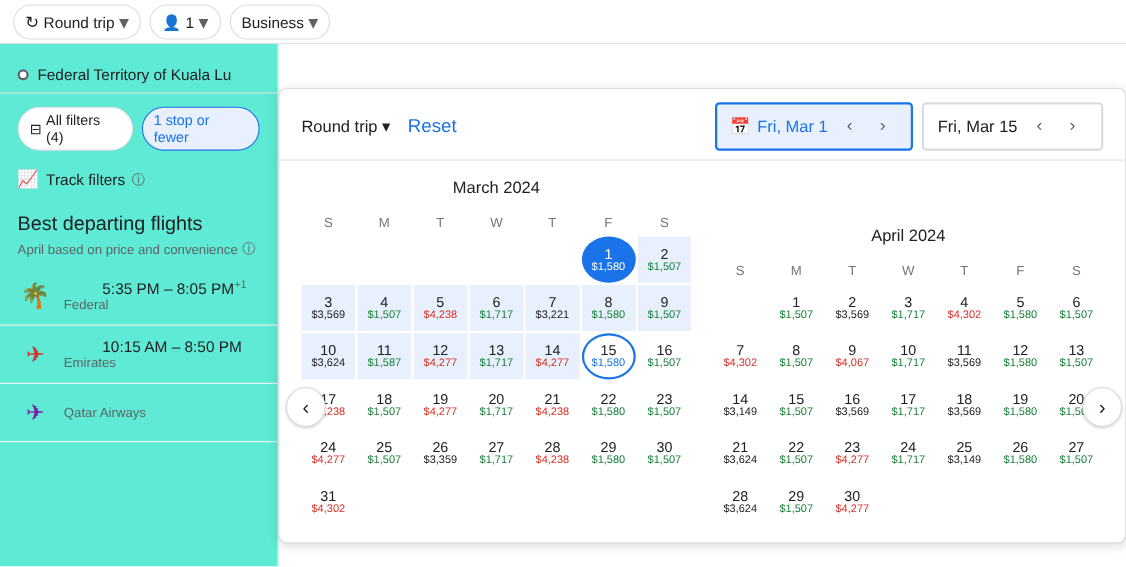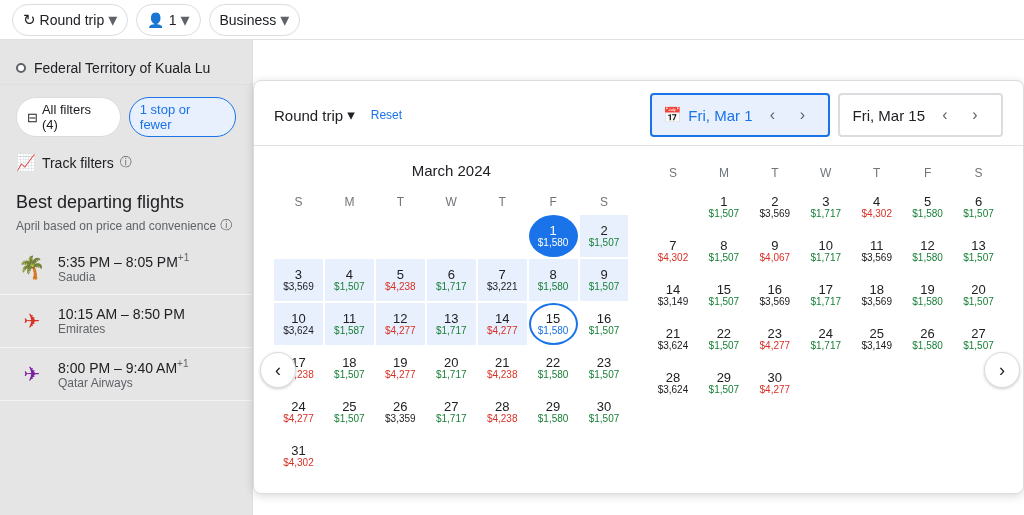--- a/index.html
+++ b/index.html
@@ -19,21 +19,21 @@
     .chevron-icon { font-size: 18px; color: #5f6368; }
 
     
     .main-layout {
       display: flex; height: calc(515px - 40px);
     }
 
     
     .left-sidebar {
       width: 253px; min-width: 253px; border-right: 1px solid #e0e0e0;
-      padding: 12px 0; overflow-y: auto; background: #e5e5e5;
+      padding: 12px 0; overflow-y: auto; background: #5eead4;
     }
 
     .origin-field {
       display: flex; align-items: center; gap: 8px;
       padding: 8px 16px; border-bottom: 1px solid #e0e0e0; margin-bottom: 8px;
     }
     .origin-dot {
       width: 10px; height: 10px; border-radius: 50%; background: #fff;
       border: 2px solid #5f6368; flex-shrink: 0;
     }
@@ -65,61 +65,61 @@
     }
 
     .flight-item {
       display: flex; align-items: center; gap: 10px;
       padding: 10px 16px; border-bottom: 1px solid #f1f3f4; cursor: pointer;
     }
     .airline-logo {
       width: 32px; height: 32px; display: flex; align-items: center; justify-content: center;
       flex-shrink: 0; font-size: 22px;
     }
-    .flight-time { font-size: 14px; font-weight: 500; color: #202124; }
+    .flight-time { font-size: 14px; font-weight: 500; color: #202124; margin-left: 35px; }
     .flight-airline { font-size: 12px; color: #5f6368; }
 
     
     .calendar-overlay {
       position: absolute; left: 253px; top: 40px;
       width: 771px; background: #fff;
       border: 1px solid #dadce0; border-radius: 8px;
       box-shadow: 0 2px 10px rgba(0,0,0,0.15);
       z-index: 100; padding: 0;
     }
 
     .cal-header {
       display: flex; align-items: center; justify-content: space-between;
       padding: 12px 20px 8px; border-bottom: 1px solid #e0e0e0;
     }
     .cal-trip-type {
       display: flex; align-items: center; gap: 4px;
       font-size: 15px; color: #202124; cursor: pointer;
     }
     .cal-reset {
-      font-size: 12px; color: #1a73e8; cursor: pointer; font-weight: 500;
+      font-size: 17px; color: #1a73e8; cursor: pointer; font-weight: 500;
     }
     .date-selectors {
       display: flex; align-items: center; gap: 8px;
     }
     .date-box {
       display: flex; align-items: center; gap: 6px;
       padding: 6px 12px; border-radius: 4px; border: 2px solid #dadce0;
       cursor: pointer; font-size: 15px;
     }
     .date-box.selected { border-color: #1a73e8; background: #e8f0fe; }
     .date-nav { display: flex; align-items: center; gap: 2px; }
     .nav-btn {
       width: 28px; height: 28px; border-radius: 50%; border: none;
       background: transparent; cursor: pointer; font-size: 16px; color: #5f6368;
       display: flex; align-items: center; justify-content: center;
     }
 
     .calendars-row {
-      display: flex; gap: 0; padding: 16px 20px;
+      display: flex; gap: 0; padding: 16px 20px; align-items: flex-end;
     }
     .calendar {
       flex: 1;
     }
     .cal-month-title {
       text-align: center; font-size: 15px; font-weight: 500; margin-bottom: 12px; color: #202124;
     }
     .cal-grid {
       display: grid; grid-template-columns: repeat(7, 1fr); gap: 2px;
       text-align: center;
@@ -212,36 +212,33 @@
       <span>April based on price and convenience</span>
       <span style="font-size:12px;">ⓘ</span>
     </div>
 
     <div class="flight-item">
       <div class="airline-logo">🌴</div>
       <div>
         <div class="flight-time">
           5:35 PM – 8:05 PM<sup style="font-size:10px;color:#5f6368;">+1</sup>
         </div>
-        <div class="flight-airline">Saudia</div>
+        <div class="flight-airline">Federal</div>
       </div>
     </div>
     <div class="flight-item">
       <div class="airline-logo" style="color:#d93025;font-size:20px;">✈</div>
       <div>
         <div class="flight-time">10:15 AM – 8:50 PM</div>
         <div class="flight-airline">Emirates</div>
       </div>
     </div>
     <div class="flight-item">
       <div class="airline-logo" style="color:#7b1fa2;font-size:20px;">✈</div>
       <div>
-        <div class="flight-time">
-          8:00 PM – 9:40 AM<sup style="font-size:10px;color:#5f6368;">+1</sup>
-        </div>
         <div class="flight-airline">Qatar Airways</div>
       </div>
     </div>
   </div>
 
   <div class="left-nav-arrow" style="left:260px;top:330px;">‹</div>
 
   <div class="calendar-overlay">
 
     <div class="cal-header">
@@ -414,20 +411,21 @@
             <div class="cal-cell empty"></div>
             <div class="cal-cell empty"></div>
             <div class="cal-cell empty"></div>
             <div class="cal-cell empty"></div>
             <div class="cal-cell empty"></div>
             <div class="cal-cell empty"></div>
           </div>
         </div>
         <div style="width: 20px;"></div>
         <div class="calendar">
+          <div class="cal-month-title">April 2024</div>
           <div class="cal-grid">
             <div class="cal-day-header">S</div>
             <div class="cal-day-header">M</div>
             <div class="cal-day-header">T</div>
             <div class="cal-day-header">W</div>
             <div class="cal-day-header">T</div>
             <div class="cal-day-header">F</div>
             <div class="cal-day-header">S</div>
             <div class="cal-cell empty"></div>
             <div class="cal-cell normal">

